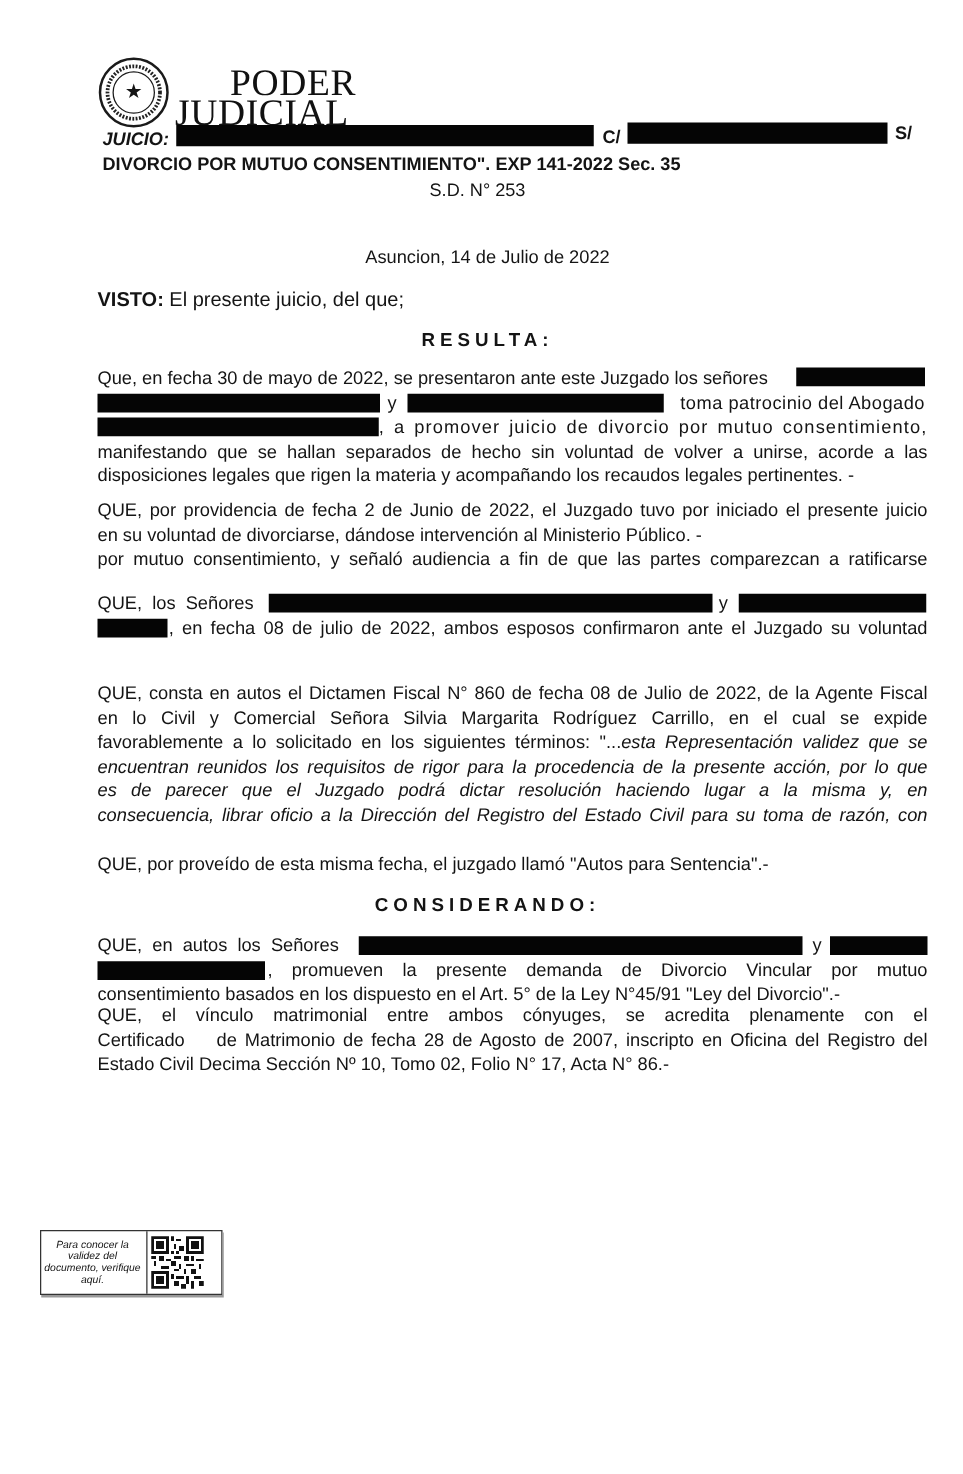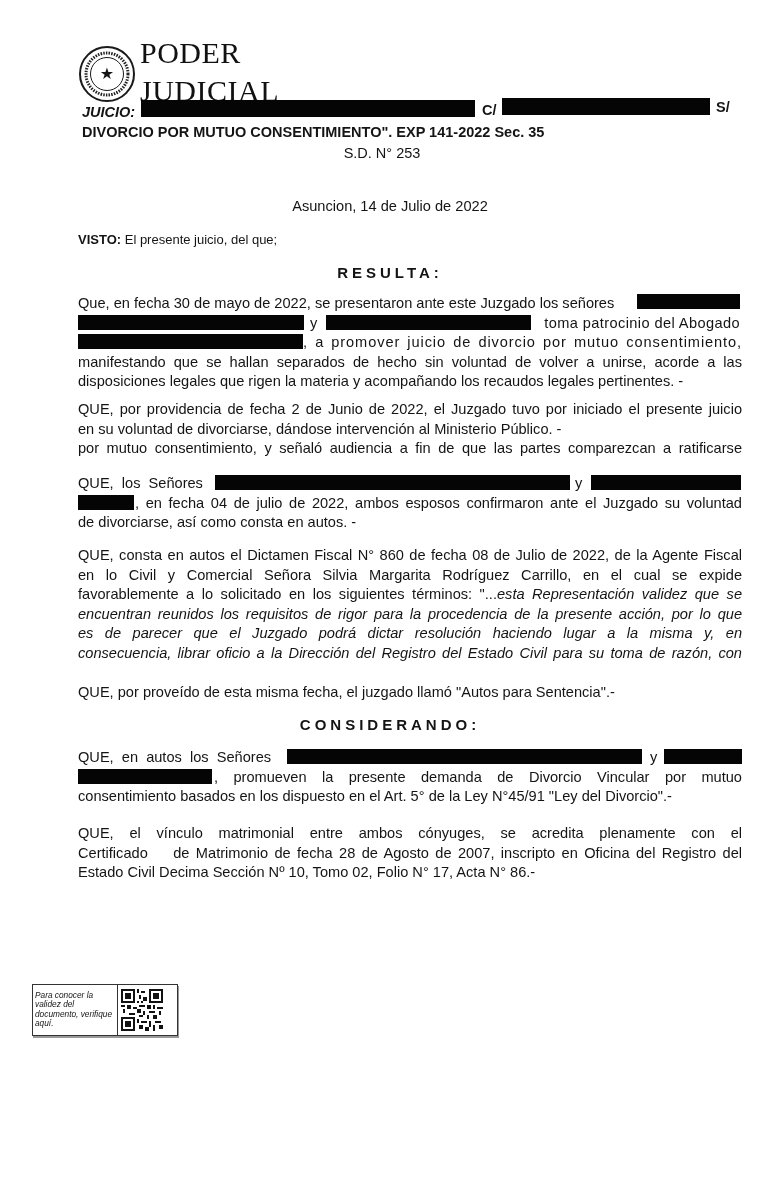--- a/index.html
+++ b/index.html
@@ -28,48 +28,48 @@
   .para .line { height: 19.5px; position: relative; white-space: nowrap; }
   .j { text-align: justify; text-align-last: justify; }
   .it { font-style: italic; }
   .heading { font-weight: bold; font-size: 15px; letter-spacing: 4px; }
   .qr-box {
     position: absolute; left: 32px; top: 984px; width: 146px; height: 52px; border: 1px solid #333;
     box-sizing: border-box; box-shadow: 1px 2px 0 #999;
   }
   .qr-text {
     position: absolute; left: 2px; top: 6px; width: 78px; font-size: 8.3px; line-height: 9.4px;
-    font-style: italic; text-align: left;
+    font-style: italic; text-align: center;
   }
   .qr-divider { position: absolute; left: 84px; top: 0; width: 1px; height: 50px; background: #333; }
   .qr-code { position: absolute; left: 88px; top: 4px; width: 42px; height: 42px; }
 </style>
 </head>
 <body>
 
 <div class="logo-seal">
   <svg class="ring" viewBox="0 0 48 48">
     <circle cx="24" cy="24" r="21" fill="none" stroke="#222" stroke-width="3" stroke-dasharray="1.5 1.2"></circle>
   </svg>
   <div class="inner">★</div>
 </div>
-<div class="logo-text" style="top:38px;">PODER</div>
+<div class="logo-text" style="top:52px;margin-left:44px;">PODER</div>
 <div class="logo-text" style="top:76px;">JUDICIAL</div>
 
 <div class="hdr" style="left:82px; top:104px;font-style:italic;">JUICIO:</div>
 <div class="redact" style="left:141px; top:100px; width:334px; height:17px;"></div>
 <div class="hdr" style="left:482px; top:102px;">C/</div>
 <div class="redact" style="left:502px; top:98px; width:208px; height:17px;"></div>
 <div class="hdr" style="left:716px; top:99px;">S/</div>
 <div class="hdr" style="left:82px; top:124px;">DIVORCIO POR MUTUO CONSENTIMIENTO". EXP 141-2022 Sec. 35</div>
 <div class="center" style="top:145px; font-size:14.5px; left:-3px;">S.D. N° 253</div>
 
 <div class="center" style="top:198px; font-size:14.6px; left:5px;">Asuncion, 14 de Julio de 2022</div>
 
-<div class="abs" style="left:78px; top:232px; font-size:13px;">
+<div class="abs" style="left:78px; top:232px; font-size:16px;">
   <b>VISTO:</b><span> El presente juicio, del que;</span>
 </div>
 
 <div class="center heading" style="top:264px; left:5px;">RESULTA:</div>
 
 <div class="para" style="top:294px;">
   <div class="line"><span>Que, en fecha 30 de mayo de 2022, se presentaron ante este Juzgado los señores</span>
     <div class="redact" style="left:559px; top:0px; width:103px;"></div></div>
   <div class="line">
     <div class="redact" style="left:0; top:1px; width:226px;"></div>
@@ -93,23 +93,22 @@
 
 <div class="para" style="top:474px;">
   <div class="line">
     <span style="white-space:pre;">QUE,  los  Señores</span>
     <div class="redact" style="left:137px; top:1px; width:355px;"></div>
     <span class="abs" style="left:497px;">y</span>
     <div class="redact" style="left:513px; top:1px; width:150px;"></div>
   </div>
   <div class="line">
     <div class="redact" style="left:0; top:1px; width:56px;"></div>
-    <span class="abs" style="left:57px; right:0; text-align:justify; text-align-last:justify;">, en fecha 04 de julio de 2022, ambos esposos confirmaron ante el Juzgado su voluntad</span>
+    <span class="abs" style="left:57px; right:0; text-align:justify; text-align-last:justify;">, en fecha 08 de julio de 2022, ambos esposos confirmaron ante el Juzgado su voluntad</span>
   </div>
-  <div class="line">de divorciarse, así como consta en autos. -</div>
 </div>
 
 <div class="para" style="top:546px;">
   <div class="line j">QUE, consta en autos el Dictamen Fiscal N° 860 de fecha 08 de Julio de 2022, de la Agente Fiscal</div>
   <div class="line j">en lo Civil y Comercial Señora Silvia Margarita Rodríguez Carrillo, en el cual se expide</div>
   <div class="line j"><span>favorablemente a lo solicitado en los siguientes términos: "...</span><span class="it">esta Representación validez que se</span></div>
   <div class="line j it">encuentran reunidos los requisitos de rigor para la procedencia de la presente acción, por lo que</div>
   <div class="line j it">es de parecer que el Juzgado podrá dictar resolución haciendo lugar a la misma y, en</div>
   <div class="line j it">consecuencia, librar oficio a la Dirección del Registro del Estado Civil para su toma de razón, con</div>
 </div>
@@ -127,21 +126,21 @@
     <span class="abs" style="left:572px;">y</span>
     <div class="redact" style="left:586px; top:1px; width:78px;"></div>
   </div>
   <div class="line">
     <div class="redact" style="left:0; top:1px; width:134px;"></div>
     <span class="abs" style="left:136px; right:0; text-align:justify; text-align-last:justify; white-space:pre;">,  promueven  la  presente  demanda  de  Divorcio  Vincular  por  mutuo</span>
   </div>
   <div class="line">consentimiento basados en los dispuesto en el Art. 5° de la Ley N°45/91 "Ley del Divorcio".-</div>
 </div>
 
-<div class="para" style="top:824px;">
+<div class="para" style="top:804px;">
   <div class="line j">QUE, el vínculo matrimonial entre ambos cónyuges, se acredita plenamente con el</div>
   <div class="line j" style="white-space:pre;">Certificado    de Matrimonio de fecha 28 de Agosto de 2007, inscripto en Oficina del Registro del</div>
   <div class="line">Estado Civil Decima Sección Nº 10, Tomo 02, Folio N° 17, Acta N° 86.-</div>
 </div>
 
 <div class="qr-box">
   <div class="qr-text">Para conocer la validez del documento, verifique aquí.</div>
   <div class="qr-divider"></div>
   <svg class="qr-code" viewBox="0 0 21 21" shape-rendering="crispEdges">
     <rect width="21" height="21" fill="#fff"></rect>

